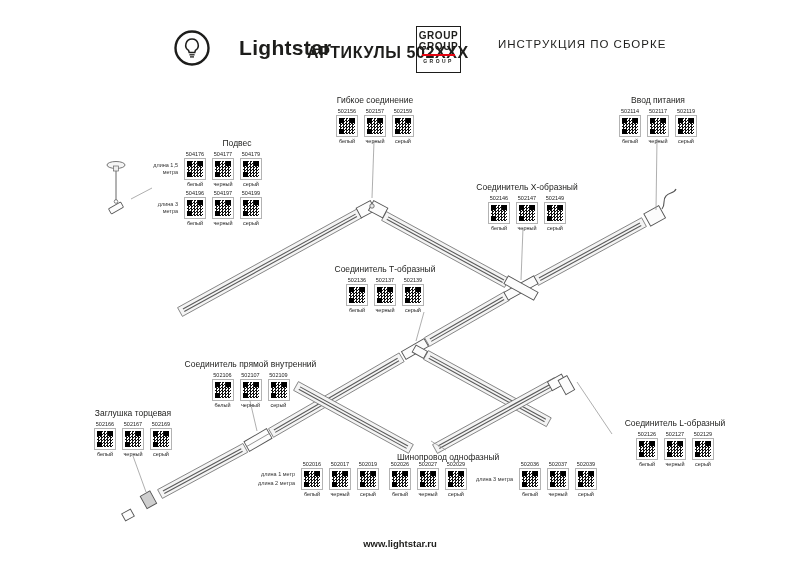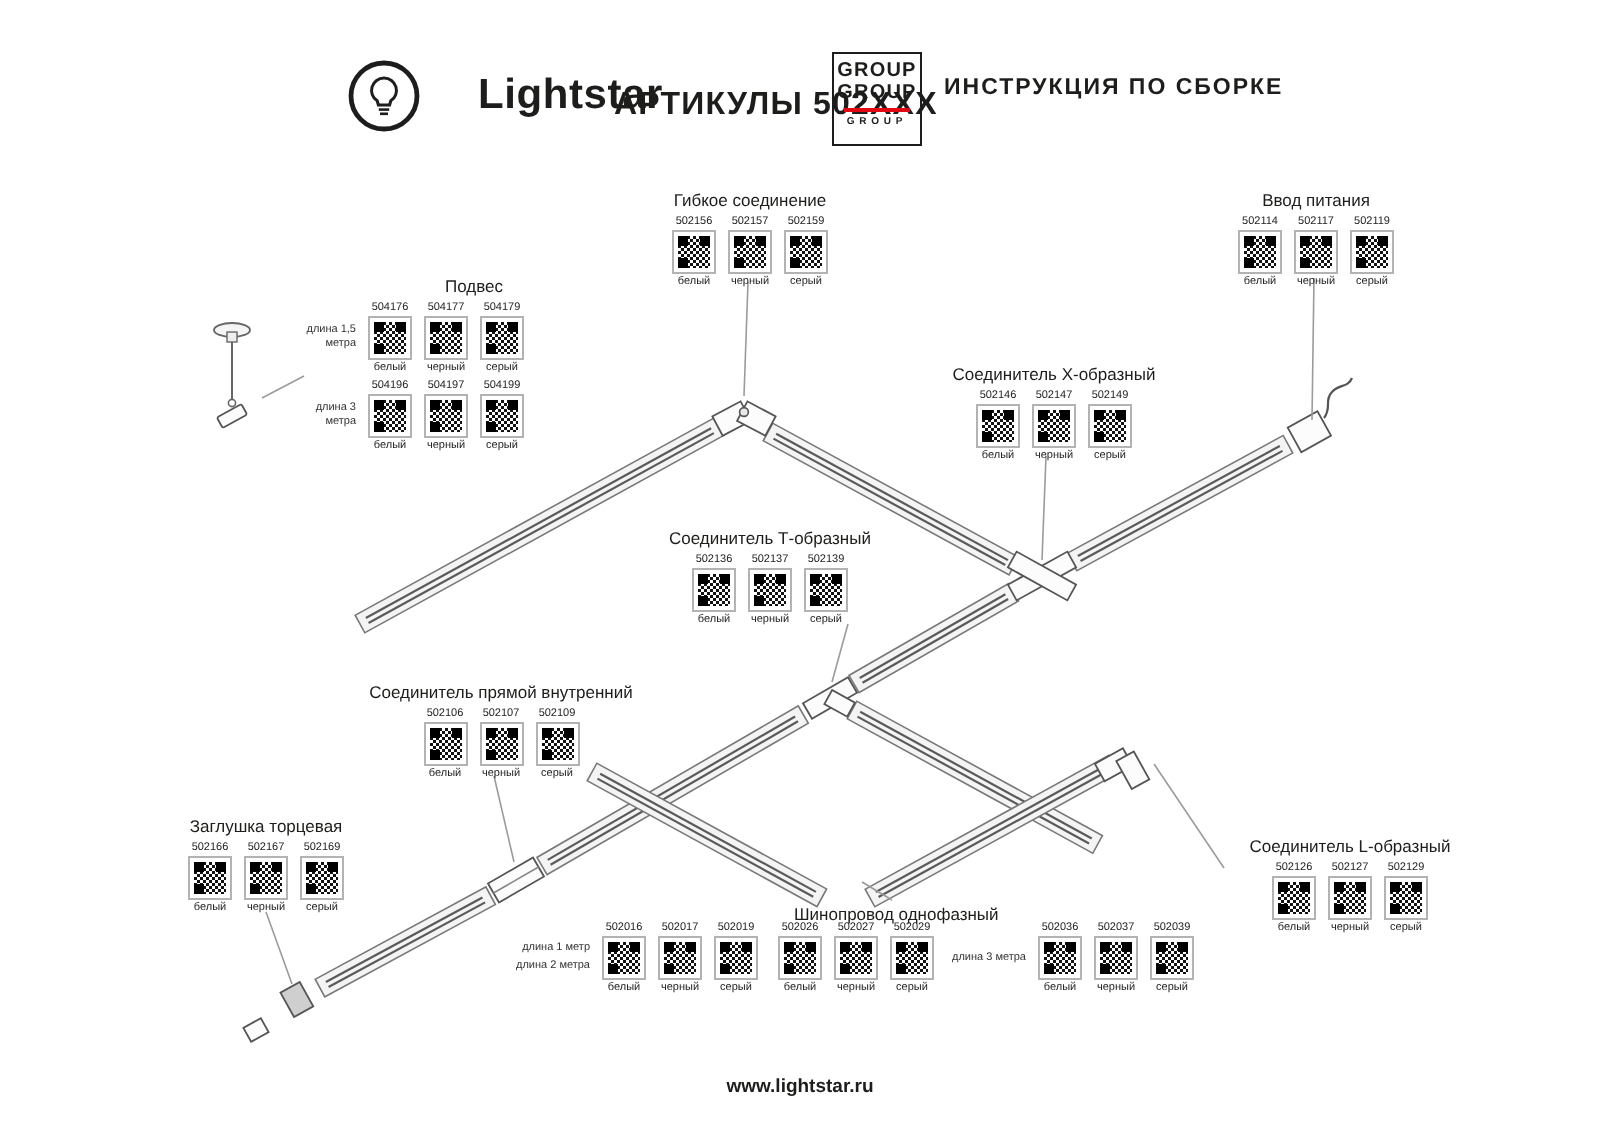--- a/index.html
+++ b/index.html
@@ -7,21 +7,21 @@
   .page{position:relative;width:800px;height:565px;background:#fff}
 
   
   .hdr-brand{position:absolute;left:172px;top:28px;display:flex;align-items:center;gap:27px}
   .hdr-brand .brand-name{font-size:21px;font-weight:700;letter-spacing:.3px}
   .hdr-articles{position:absolute;left:307px;top:44px;font-size:16px;font-weight:700;letter-spacing:.6px}
   .group-logo{position:absolute;left:416px;top:26px;width:45px;height:47px;border:1.6px solid #1d1d1b;text-align:center;padding-top:4px}
   .group-logo .gl-big{font-size:10px;font-weight:700;line-height:1.05;letter-spacing:.6px}
   .group-logo .gl-rule{height:2.2px;background:#e30613;margin:2px 5px 2px 5px}
   .group-logo .gl-small{font-size:5px;letter-spacing:2.4px;font-weight:700}
-  .doc-title{position:absolute;left:472px;top:36px;font-size:11.5px;font-weight:700;letter-spacing:1px;line-height:1.45;white-space:nowrap}
+  .doc-title{position:absolute;left:498px;top:36px;font-size:11.5px;font-weight:400;letter-spacing:1px;line-height:1.45;white-space:nowrap}
 
   
   svg.diagram{position:absolute;left:0;top:0;z-index:1}
   .rail rect{fill:#f4f4f4;stroke:#787878;stroke-width:.8}
   .rail line{stroke:#5a5a5a;stroke-width:1.1}
   .piece rect{fill:#fcfcfc;stroke:#555;stroke-width:.9}
   .pointer line{stroke:#9b9b9b;stroke-width:.8}
 
   
   .comp{position:absolute;z-index:2;text-align:center}
@@ -46,21 +46,21 @@
   .len-stack .len{margin-right:0;white-space:nowrap}
 
   #comp-flexible{left:312px;top:95px;width:126px}
   #comp-power{left:595px;top:95px;width:126px}
   #comp-suspension{left:148px;top:138px;width:140px}
   #comp-suspension .comp-title{margin-left:38px}
   #comp-suspension .len{width:30px}
   #comp-suspension .rowline{margin-bottom:3px}
   #comp-x{left:464px;top:182px;width:126px}
   #comp-t{left:322px;top:264px;width:126px}
-  #comp-straight{left:168px;top:341px;width:165px}
+  #comp-straight{left:168px;top:359px;width:165px}
   #comp-endcap{left:70px;top:408px;width:126px}
   #comp-l{left:612px;top:418px;width:126px}
   #track-title{position:absolute;left:397px;top:452px;z-index:2}
   #track-cluster1{left:258px;top:461px}
   #track-cluster1 .cells{margin-right:6px}
   #track-cluster2{left:476px;top:461px}
 
   
   .footer{position:absolute;left:0;bottom:16px;width:100%;text-align:center;font-size:9.5px;font-weight:700;z-index:2}
 </style>

